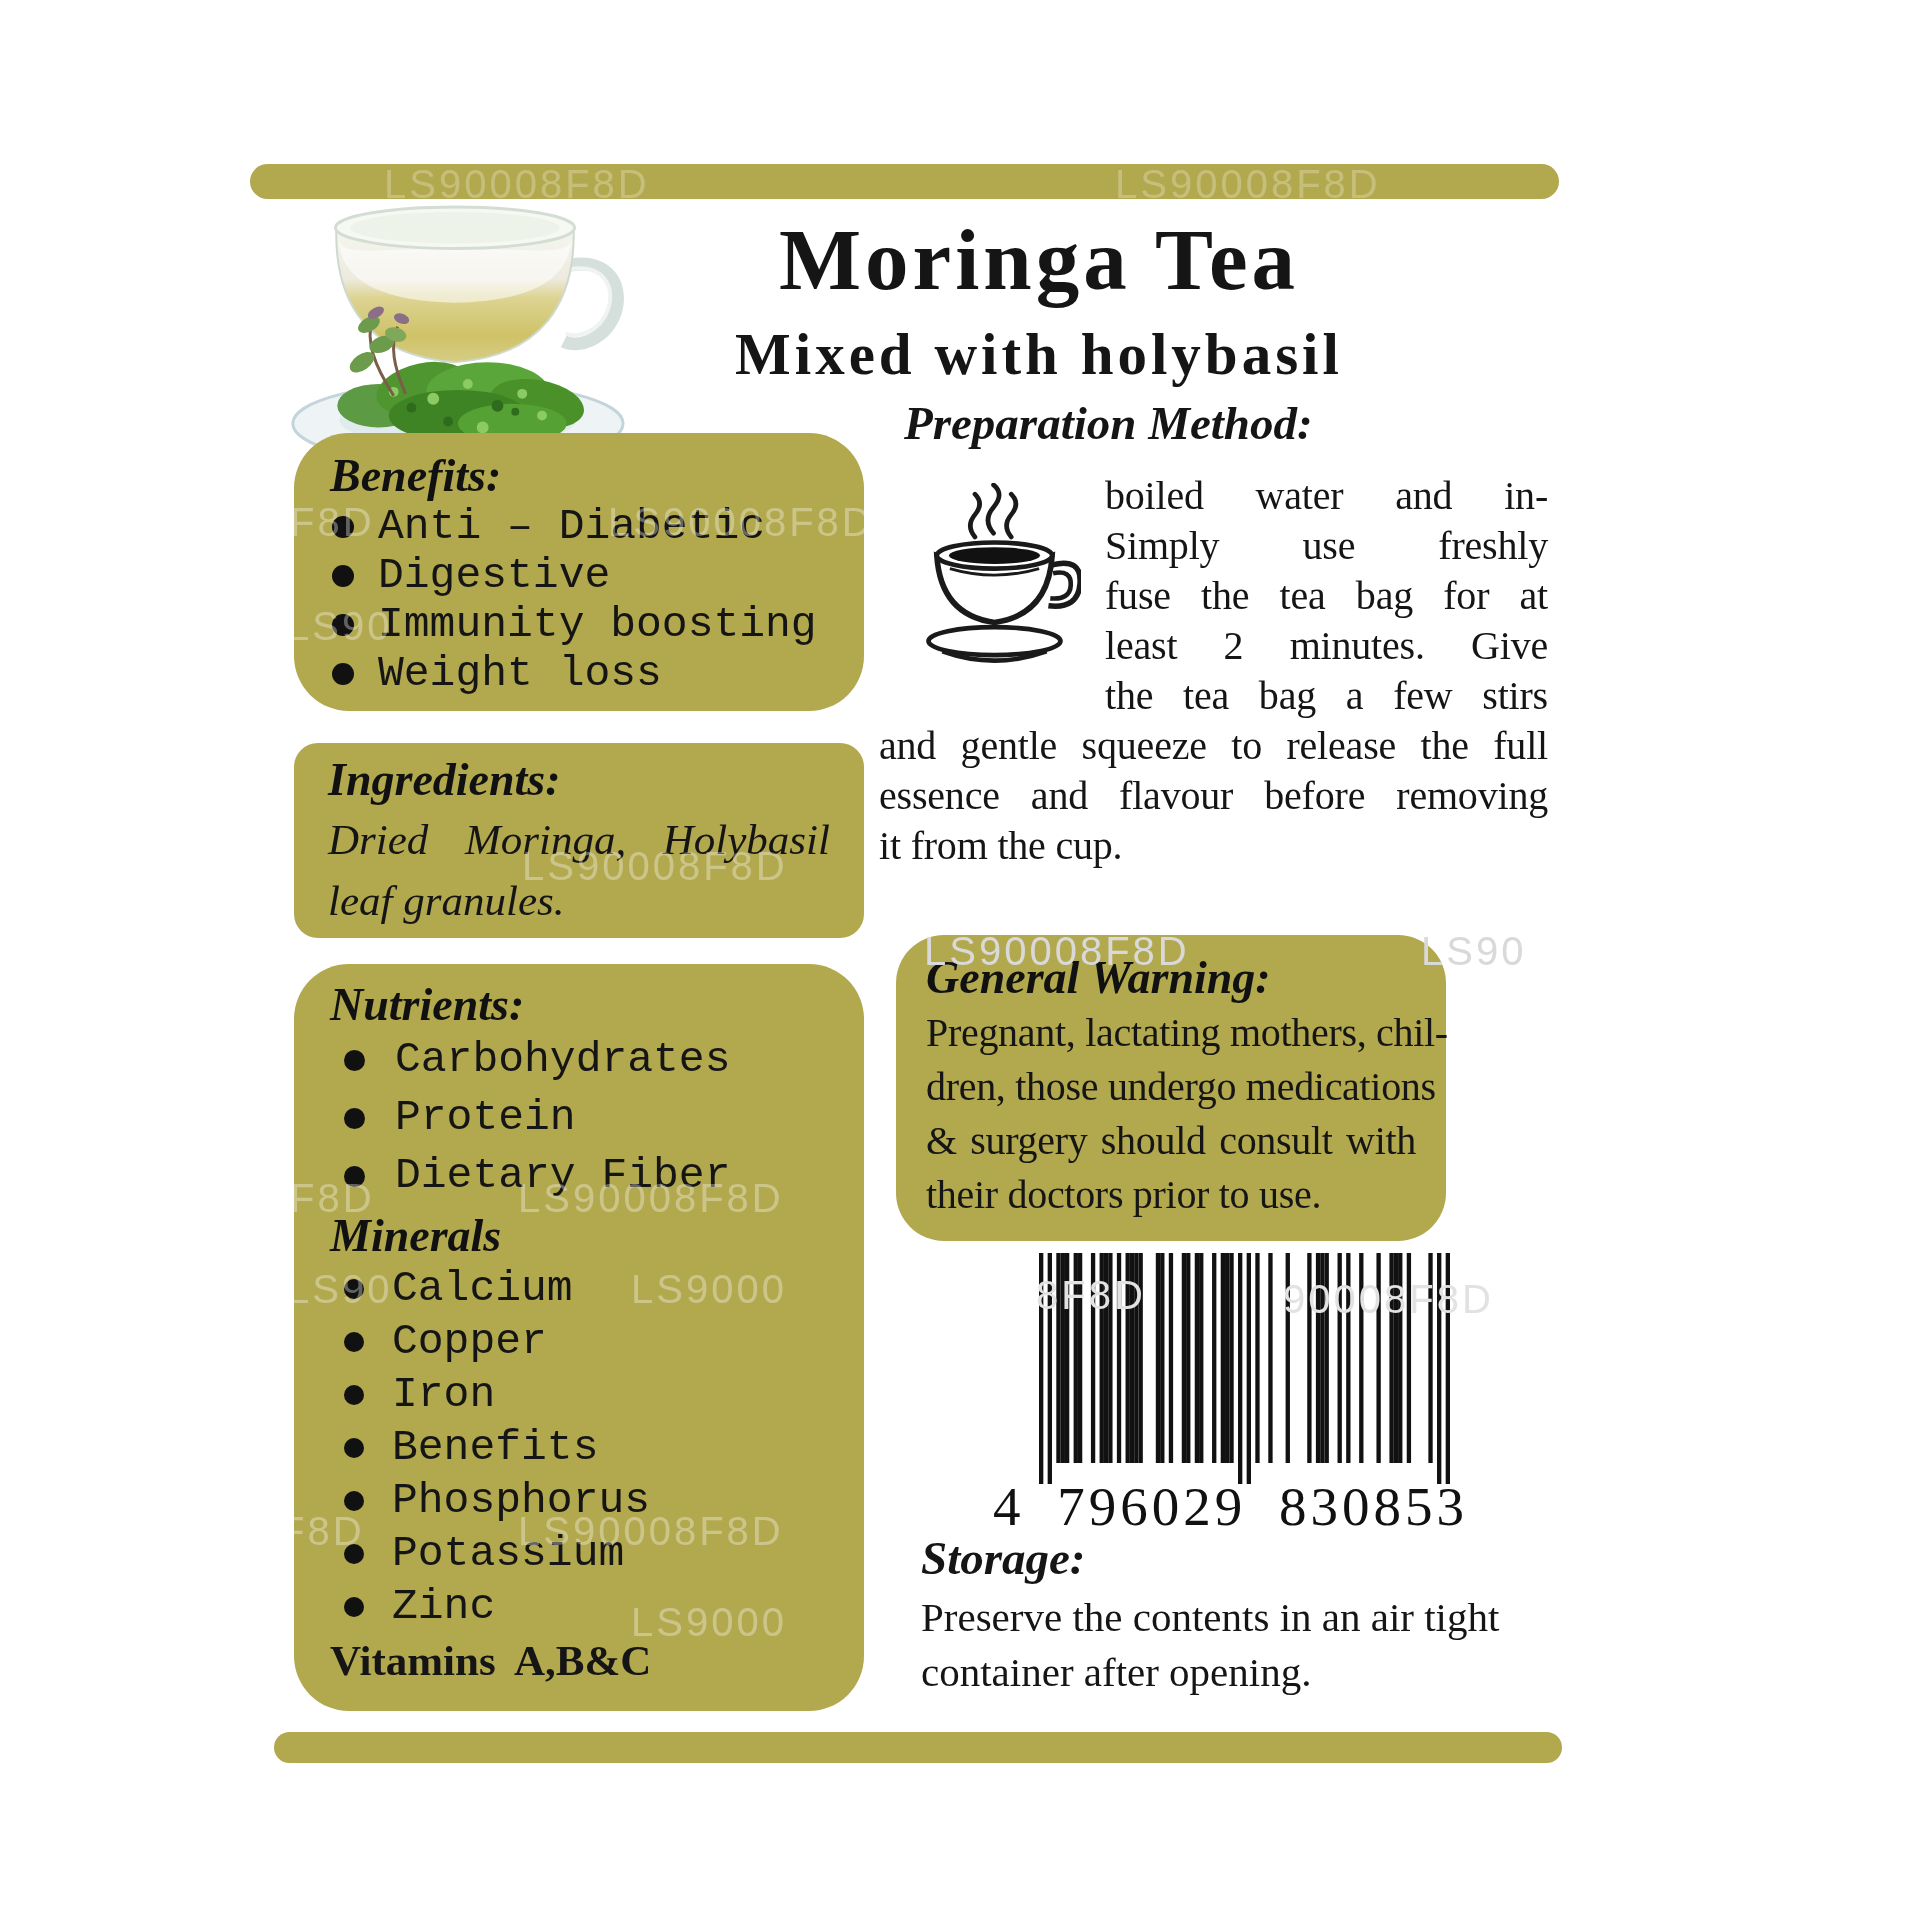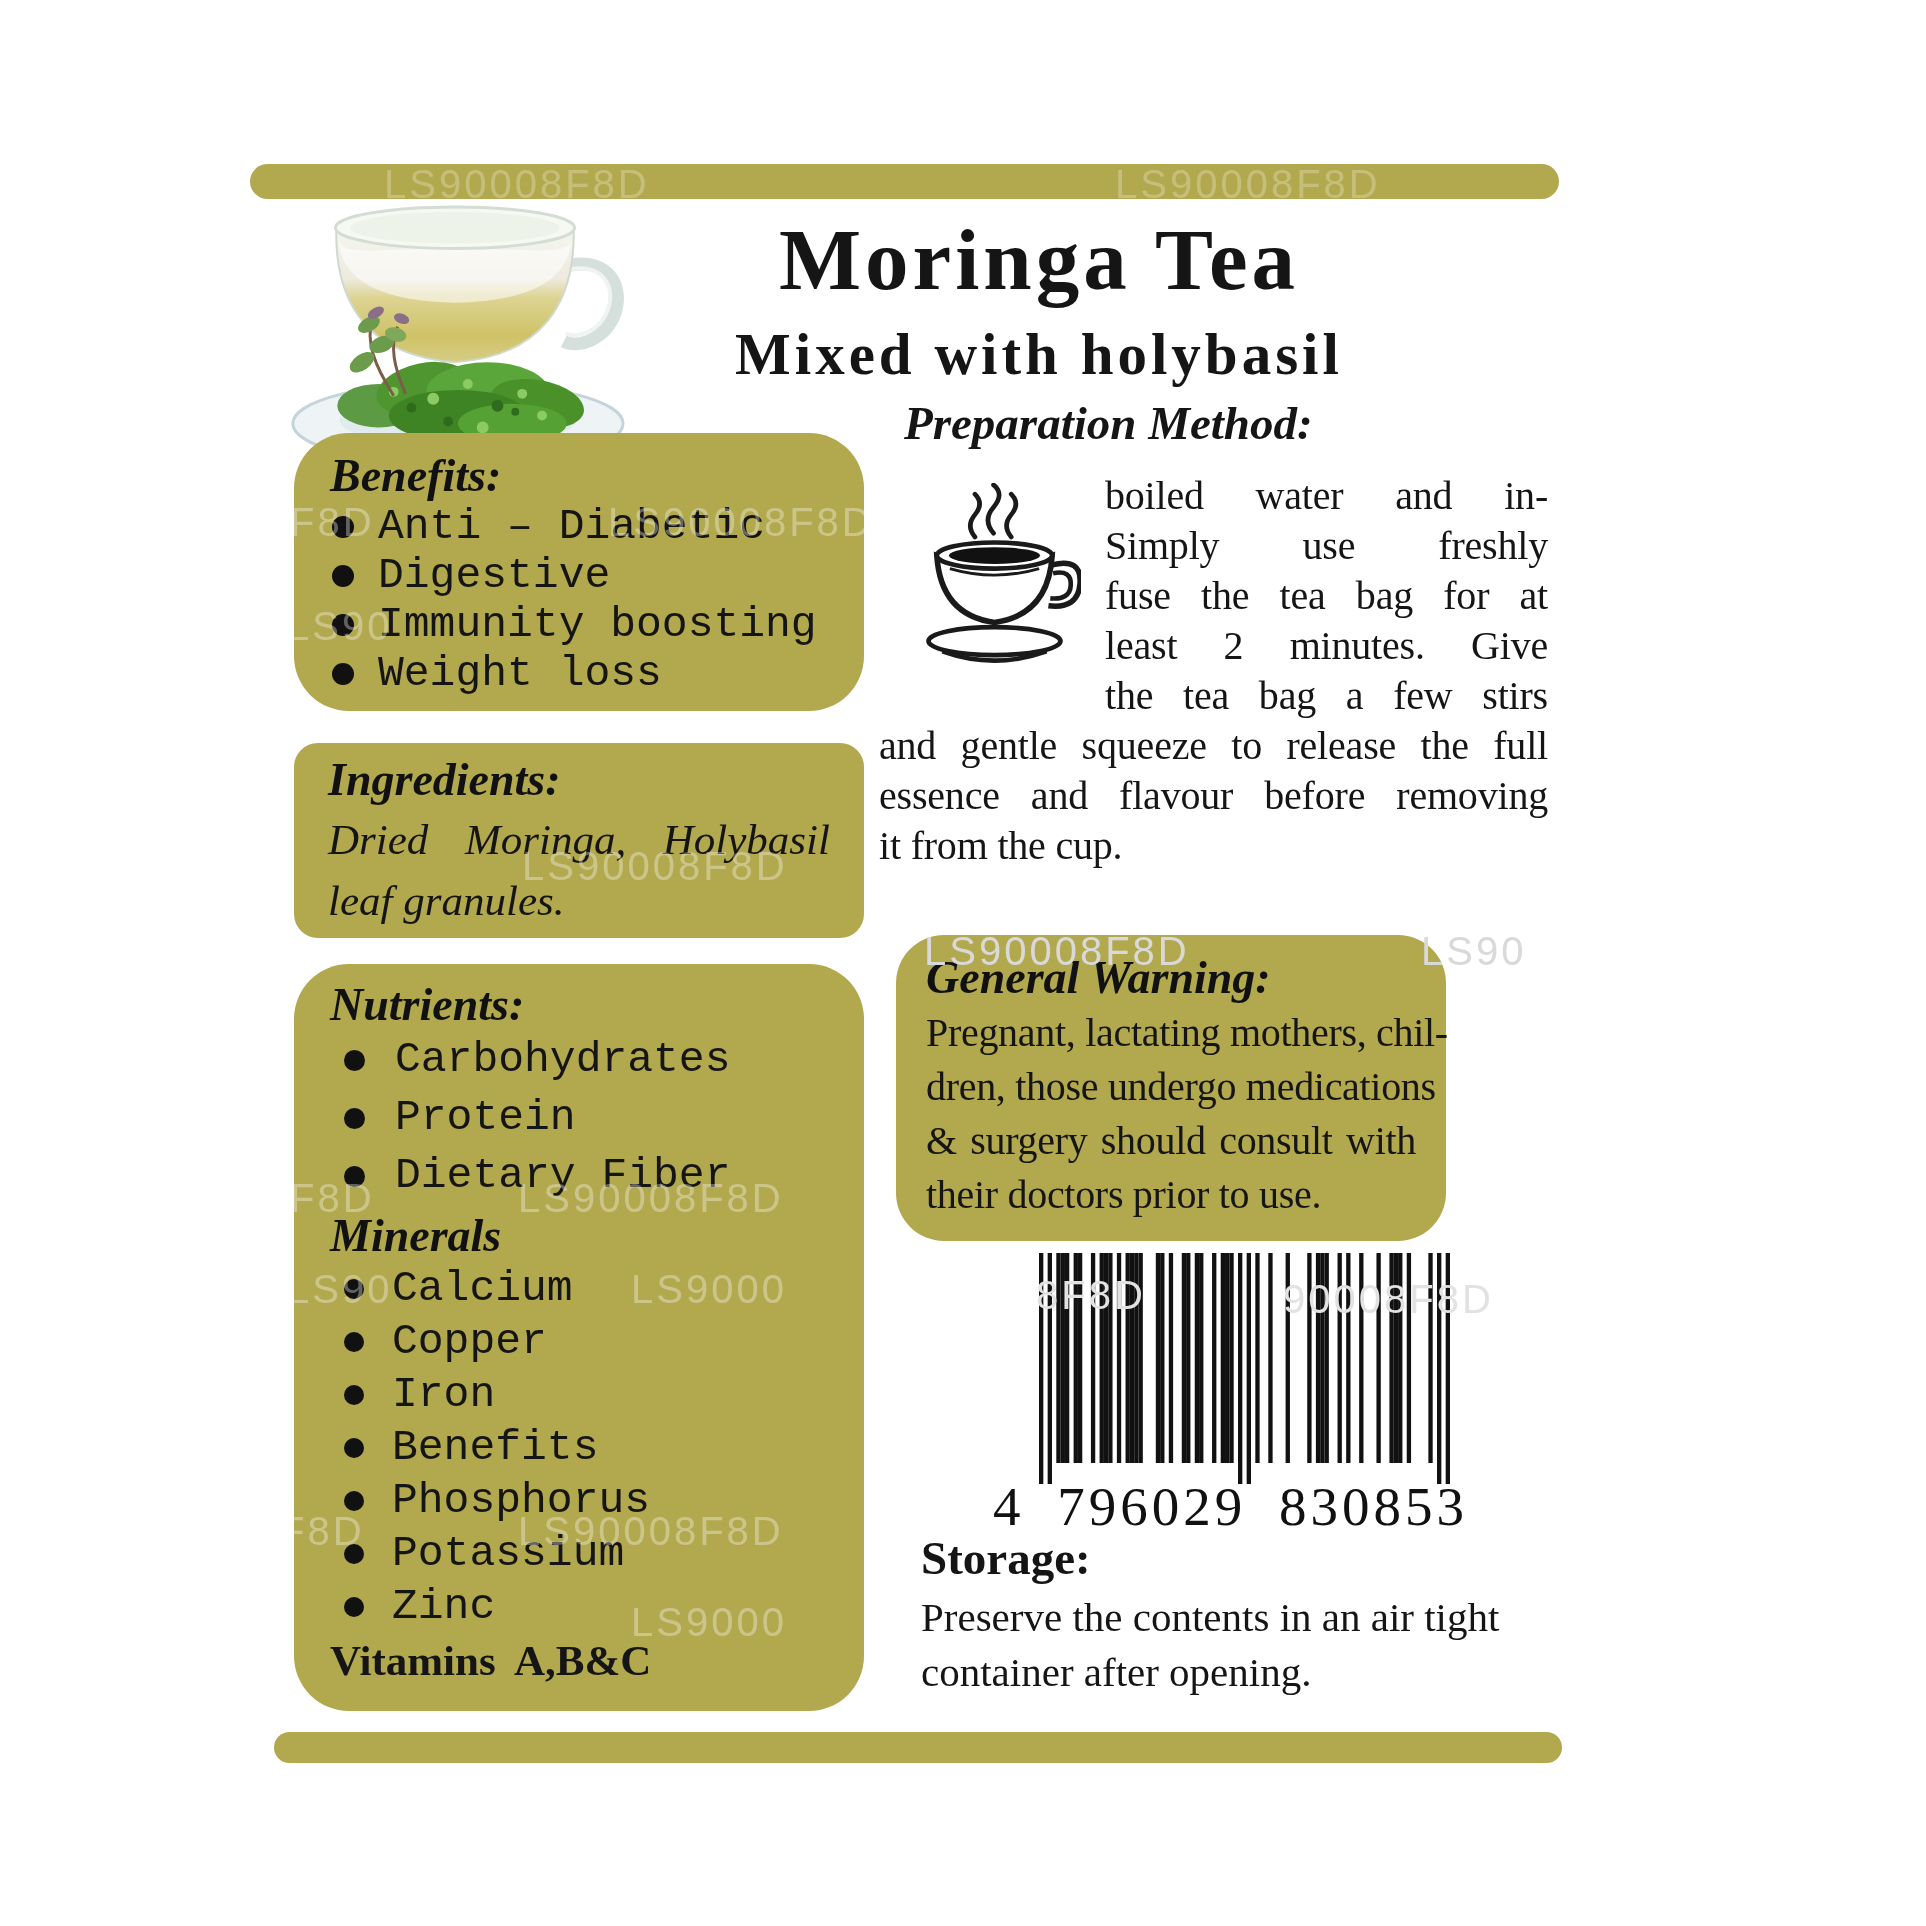--- a/index.html
+++ b/index.html
@@ -44,21 +44,21 @@
   .prep-para{left:879px;top:471px;width:669px;font-size:40px;line-height:50px;letter-spacing:-0.2px;}
   .cup-float{float:left;width:226px;height:248px;}
   .cup-icon{width:160px;height:186px;margin:12px 0 0 42px;display:block;}
 
   .w-lines{font-size:40px;line-height:54px;letter-spacing:-0.3px;margin-top:2px;}
 
   .barcode{left:993px;top:1253px;width:457px;height:297px;}
   .barcode-bars{position:absolute;left:46px;top:0;width:411px;height:231px;}
   .bc-number{position:absolute;left:0;top:222px;width:457px;font-size:55px;letter-spacing:4px;word-spacing:15px;white-space:nowrap;color:#111;}
 
-  .storage-heading{left:921px;top:1531px;font-weight:700;font-size:47px;}
+  .storage-heading{left:921px;top:1531px;font-style:italic;font-weight:700;font-size:47px;}
   .storage-text{left:921px;top:1590px;width:653px;font-size:41px;line-height:55px;}
 
   .wm{position:absolute;font-family:"Liberation Sans","DejaVu Sans",sans-serif;font-size:40px;letter-spacing:3px;pointer-events:none;}
   .wm-bar{color:rgba(255,255,255,0.26);}
   .wm-olive{color:rgba(255,255,255,0.34);}
   .wm-white{color:#d9d9d9;}
   .wm-faint{color:#e2e2e2;}
 </style>
 </head>
 <body>

